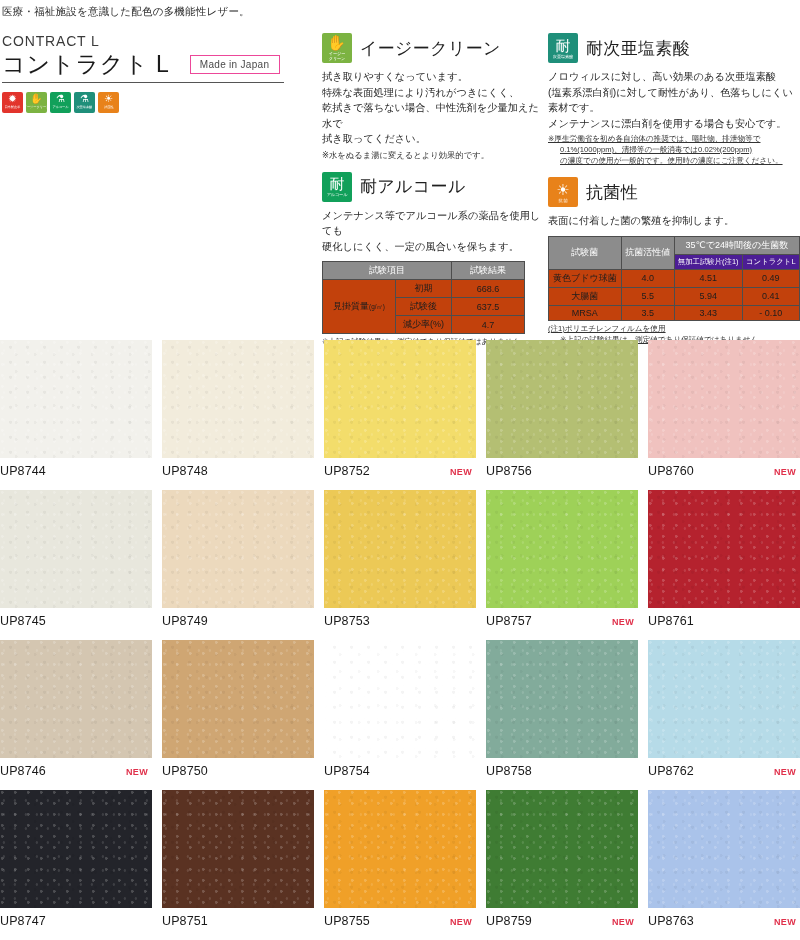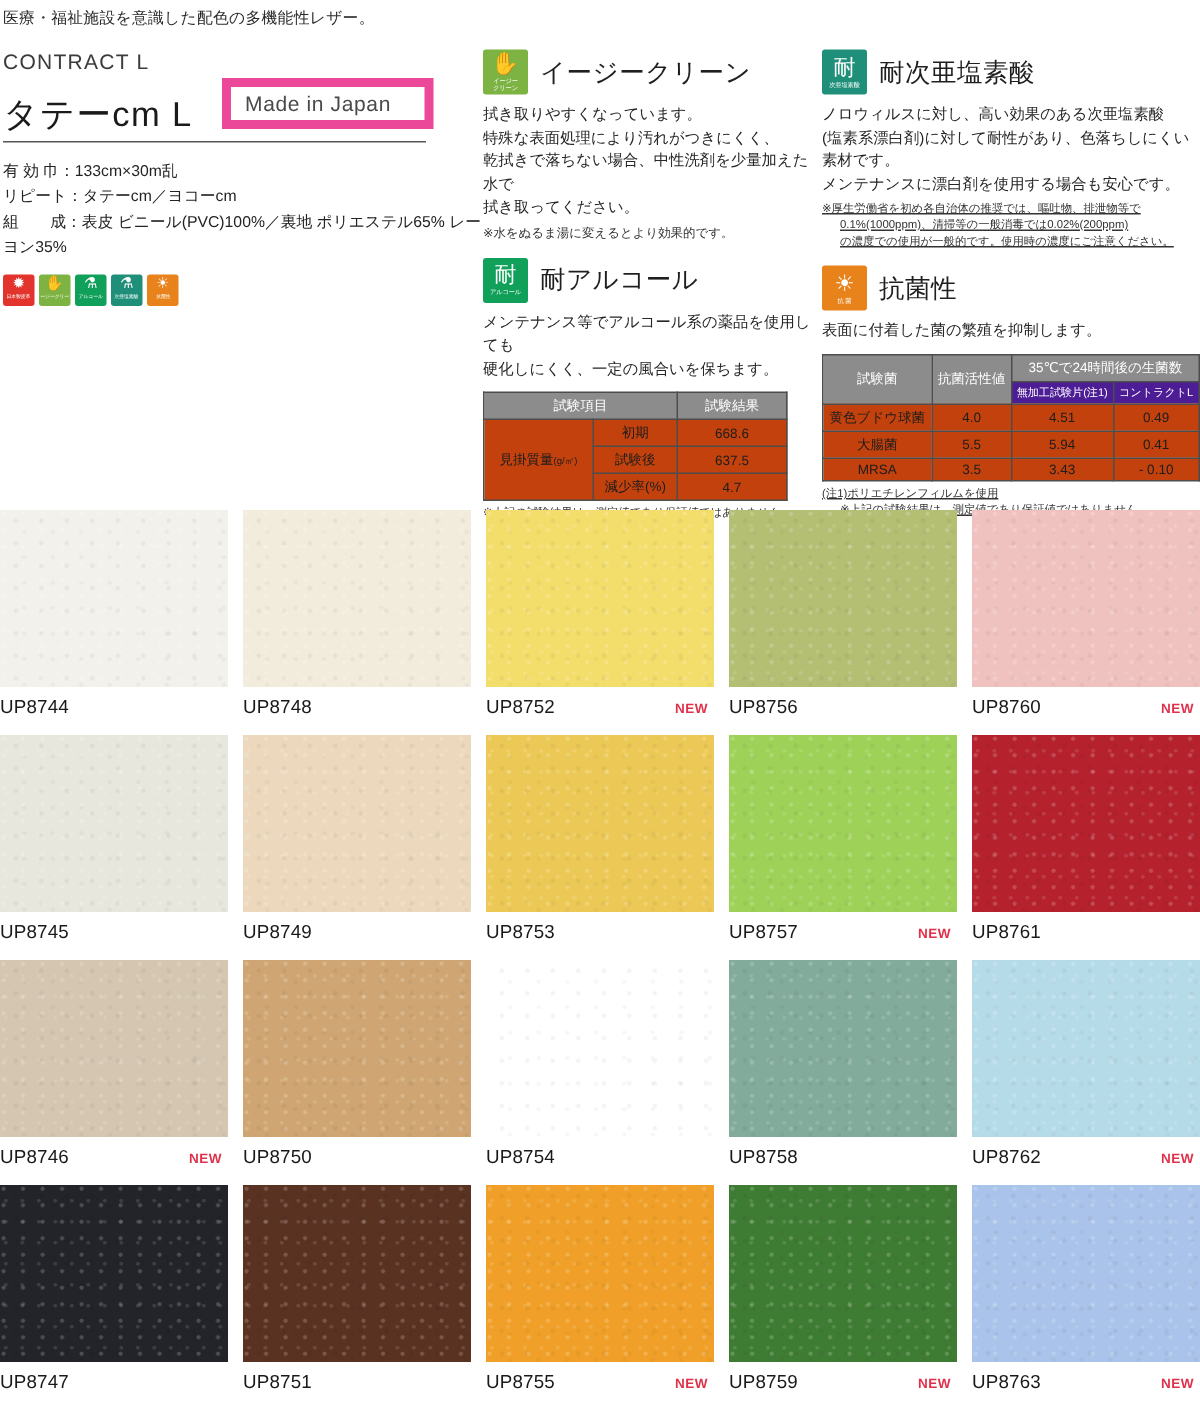--- a/index.html
+++ b/index.html
@@ -48,25 +48,25 @@
     gap: 20px;
   }
   .brand-jp {
     font-size: 23px;
     letter-spacing: .04em;
     color: #1a1a1a;
     font-weight: 400;
     line-height: 1.1;
   }
   .made-badge {
-    border: 6px solid #ec4899;
+    border: 1px solid #ec4899;
     color: #4a4a4a;
-    font-size: 14px;
+    font-size: 10px;
     letter-spacing: .03em;
-    padding: 3px 22px 3px 9px;
+    padding: 3px 10px 3px 9px;
     white-space: nowrap;
     margin-bottom: 3px;
   }
   .title-rule {
     border: 0;
     border-top: 1px solid #555;
     margin: 5px 0 0 0;
     width: 282px;
   }
 
@@ -252,30 +252,25 @@
 </head>
 <body>
 
 <div class="intro">医療・福祉施設を意識した配色の多機能性レザー。</div>
 
 <div class="top">
 
   <div class="col-left">
     <div class="brand-en">CONTRACT L</div>
     <div class="title-row">
-      <div class="brand-jp">タテーcm L</div>
+      <div class="brand-jp">コントラクト L</div>
       <div class="made-badge">Made in Japan</div>
     </div>
     <hr class="title-rule">
 
-    <div class="specs">
-      <div>有 効 巾：133cm×30m乱</div>
-      <div>リピート：タテーcm／ヨコーcm</div>
-      <div>組　　成：表皮 ビニール(PVC)100%／裏地 ポリエステル65% レーヨン35%</div>
-    </div>
 
     <div class="badge-strip">
       <div class="mini-badge" style="background: rgb(226, 52, 44);">
         <span class="glyph">✹</span>
         <span class="cap">日本製皮革</span>
       </div>
       <div class="mini-badge" style="background: rgb(124, 179, 66);">
         <span class="glyph">✋</span>
         <span class="cap">イージークリーン</span>
       </div>

